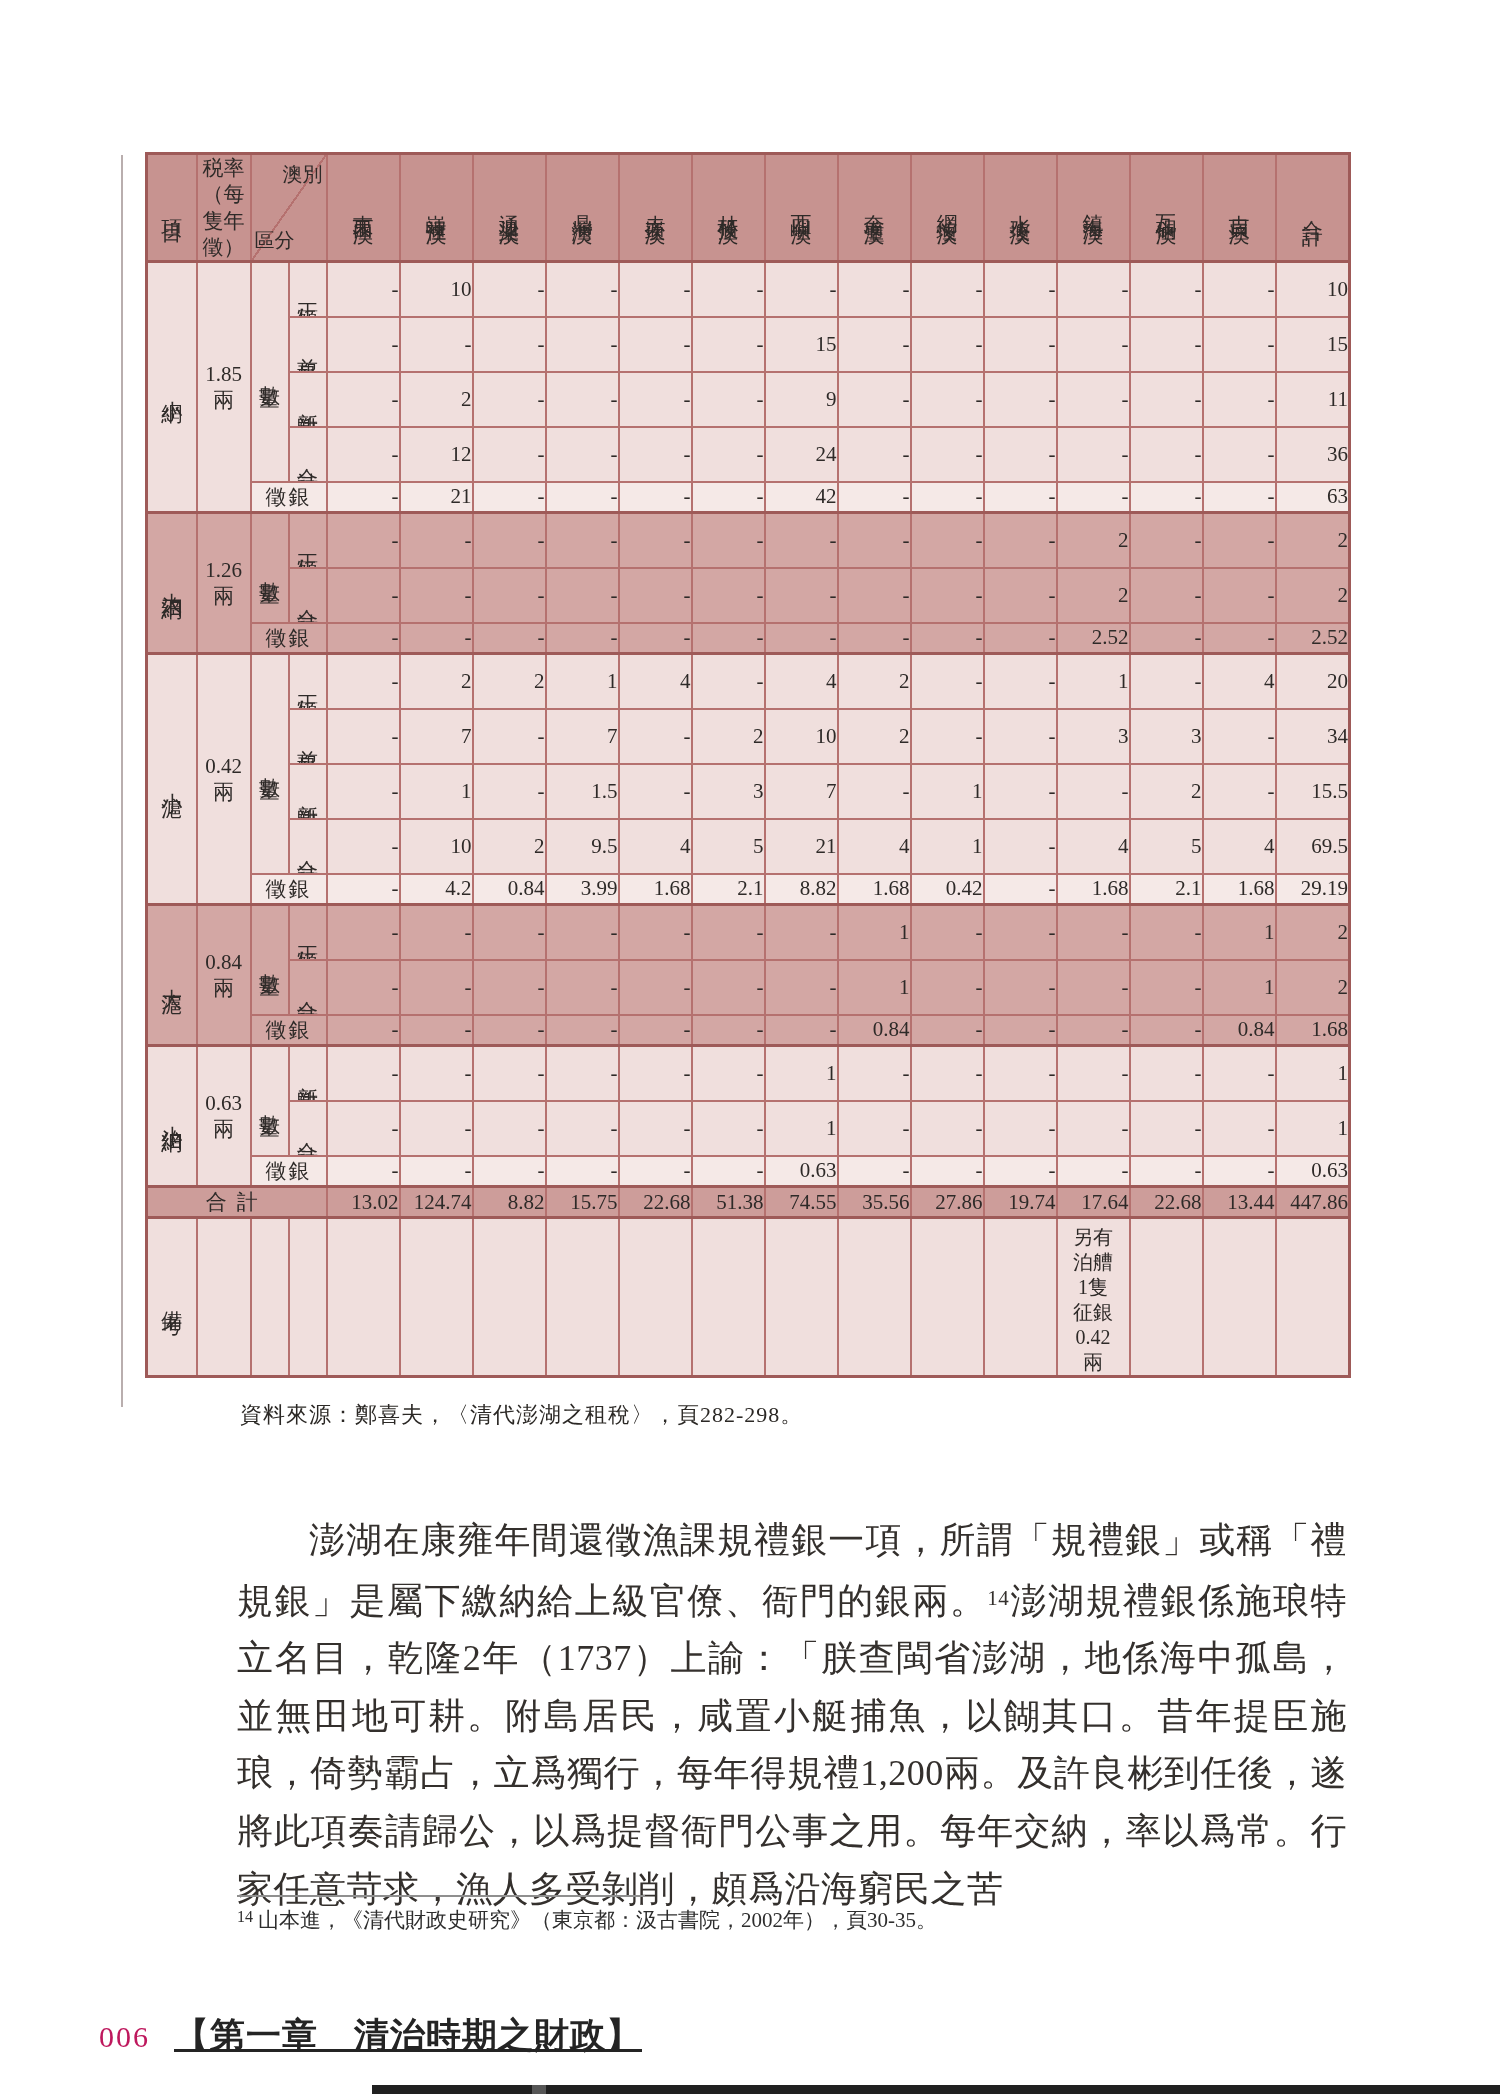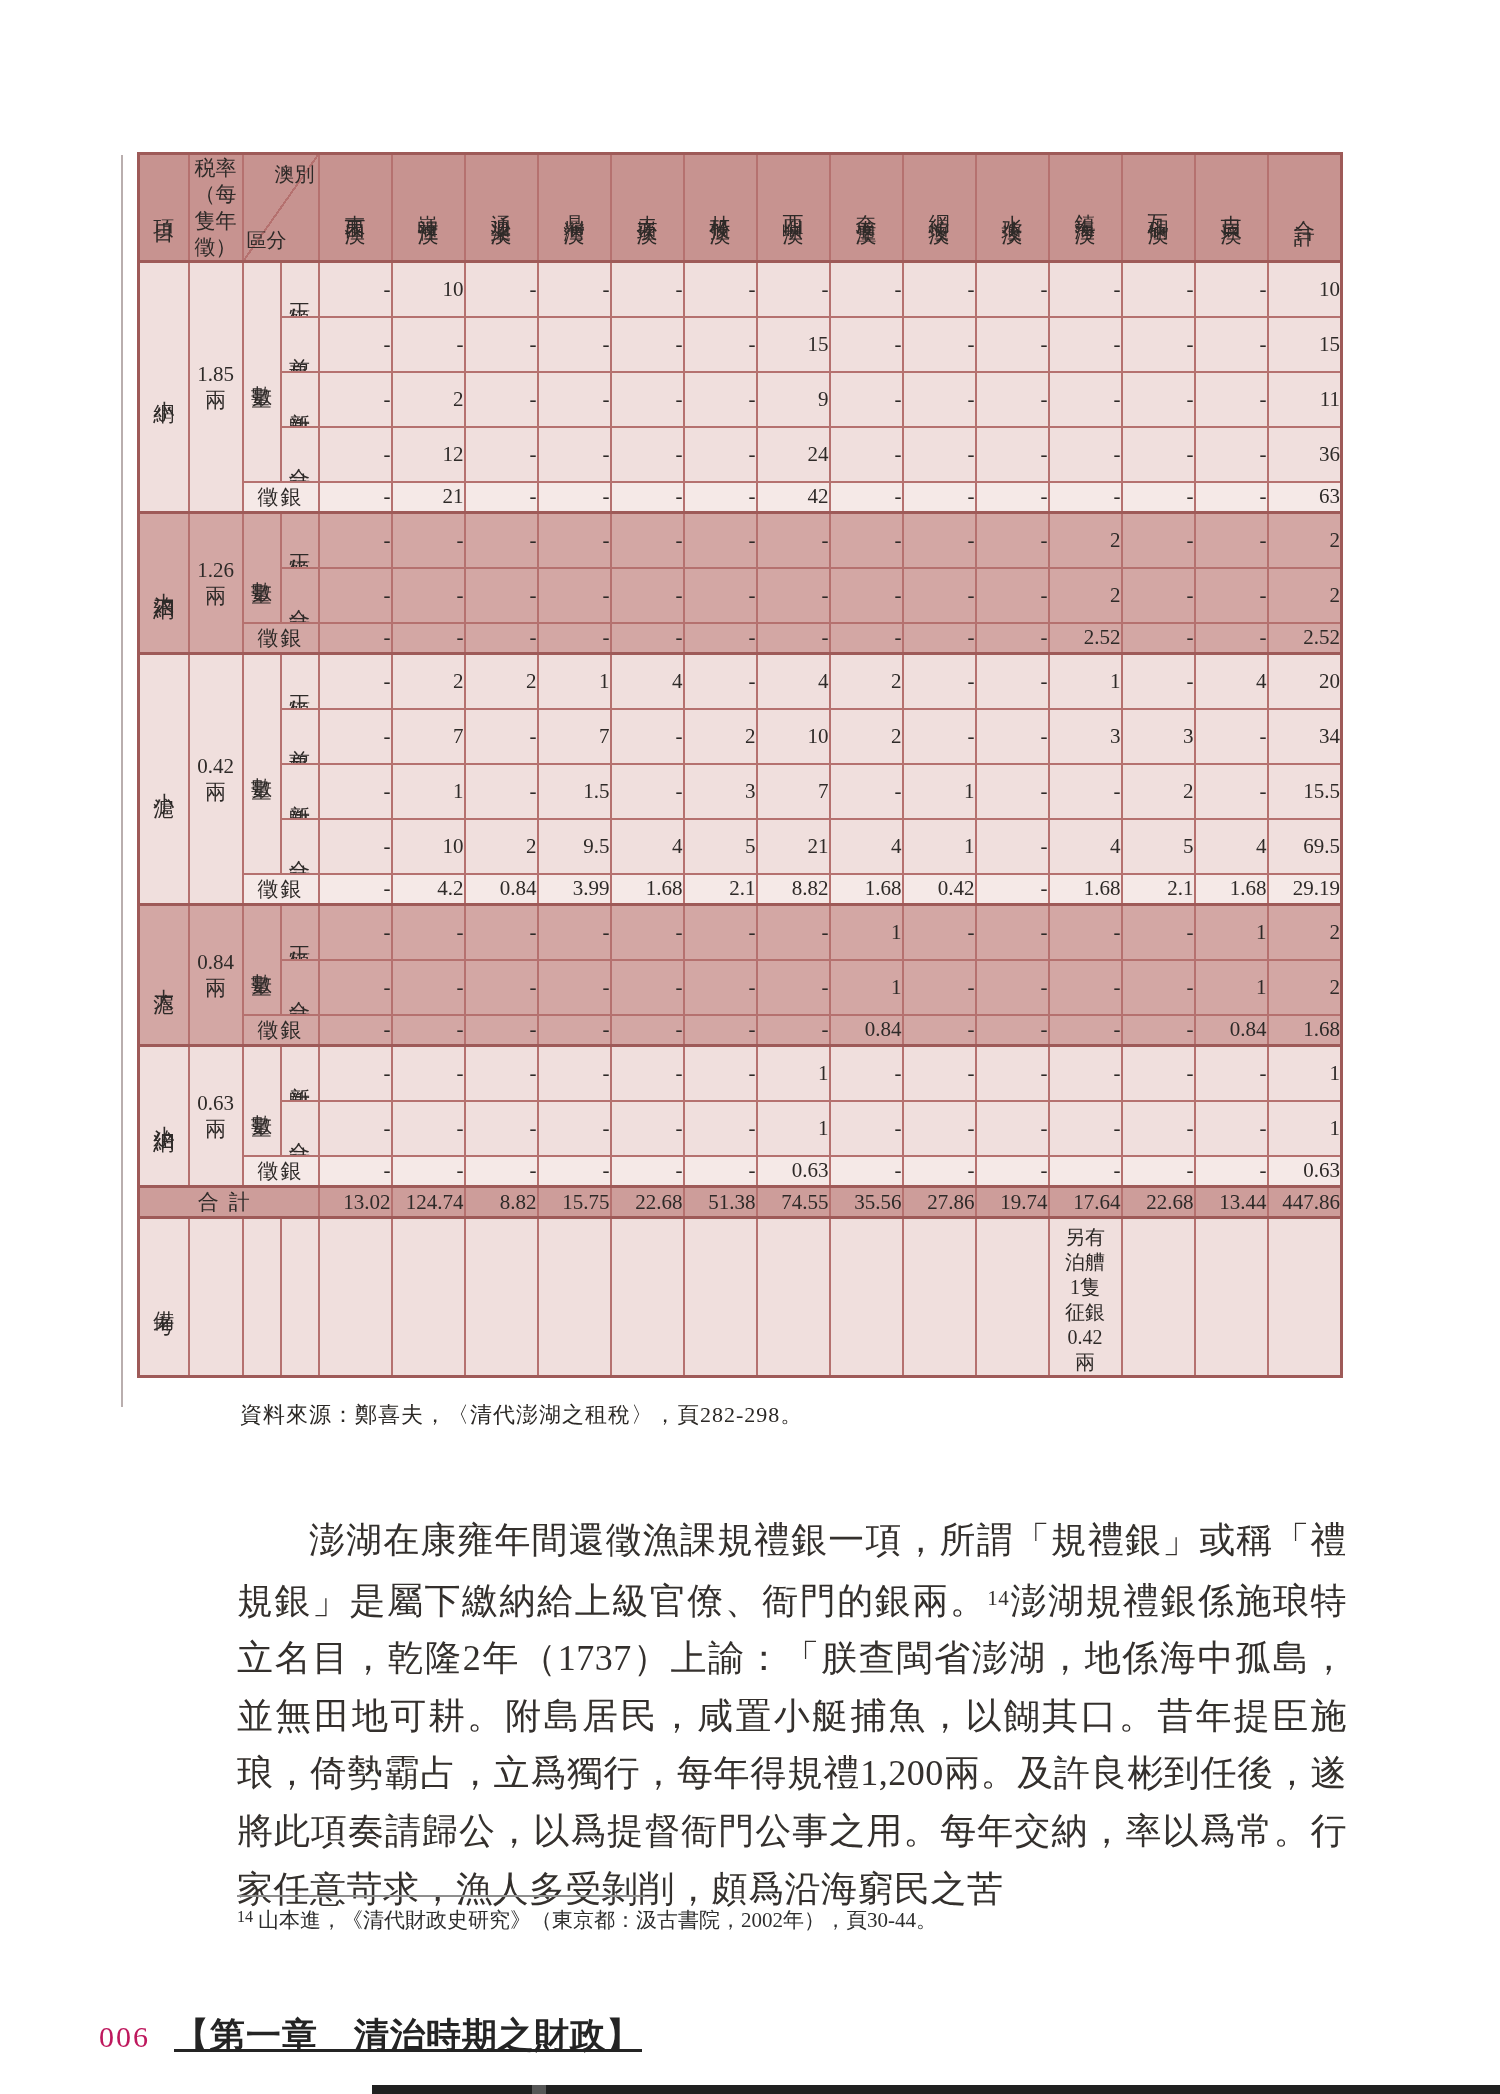--- a/index.html
+++ b/index.html
@@ -1,20 +1,20 @@
 <!DOCTYPE html>
 <html><head>
 <meta charset="utf-8">
 <style>
   html,body{margin:0;padding:0;background:#fff;}
   .page{position:relative;width:1500px;height:2094px;background:#ffffff;overflow:hidden;
         font-family:"Liberation Serif","DejaVu Serif",serif;color:#2e2a28;}
   .left-rule{position:absolute;left:121px;top:155px;width:2px;height:1252px;background:#b9aeae;}
   
-  .tax-table-wrap{position:absolute;left:137px;top:152px;}
+  .tax-table-wrap{position:absolute;left:145px;top:152px;}
   table.tax{border-collapse:collapse;table-layout:fixed;border:3px solid #9e5a58;}
   table.tax td,table.tax th{border:2px solid #b5716f;padding:0;font-weight:normal;
       overflow:hidden;}
   tr.hd th{background:#c79390;height:104px;border-bottom:3px solid #9e5a58;vertical-align:middle;}
   tr.qty{height:55px;}
   tr.silver{height:31px;margin-top:48px;}
   tr.grand{height:29px;}
   tr.remark{height:150px;}
   tr.gstart td{border-top:3px solid #9e5a58;}
   tr.grand td,tr.remark td{border-top:3px solid #9e5a58;background:#cd9d9a;}
@@ -505,21 +505,21 @@
         </tbody>
     </table>
   </div>
 
   <div class="source-note">資料來源：鄭喜夫，〈清代澎湖之租稅〉，頁282-298。</div>
 
   <div class="body-paragraph"><span>澎湖在康雍年間還徵漁課規禮銀一項，所謂「規禮銀」或稱「禮規銀」是屬下繳納給上級官僚、衙門的銀兩。</span><sup>14</sup><span>澎湖規禮銀係施琅特立名目，乾隆2年（1737）上諭：「朕查閩省澎湖，地係海中孤島，並無田地可耕。附島居民，咸置小艇捕魚，以餬其口。昔年提臣施琅，倚勢霸占，立爲獨行，每年得規禮1,200兩。及許良彬到任後，遂將此項奏請歸公，以爲提督衙門公事之用。每年交納，率以爲常。行家任意苛求，漁人多受剝削，頗爲沿海窮民之苦</span></div>
 
   <div class="fn-divider"></div>
 
-  <div class="footnote"><sup>14</sup><span>山本進，《清代財政史研究》（東京都：汲古書院，2002年），頁30-44。</span></div>
+  <div class="footnote"><sup>14</sup><span>山本進，《清代財政史研究》（東京都：汲古書院，2002年），頁30-35。</span></div>
 
   <div class="page-footer">
     <span class="pnum">006</span>
     <span class="chap">【第一章　清治時期之財政】</span>
   </div>
 
   <div class="bottom-strip">
       <i></i>
     </div>
 

